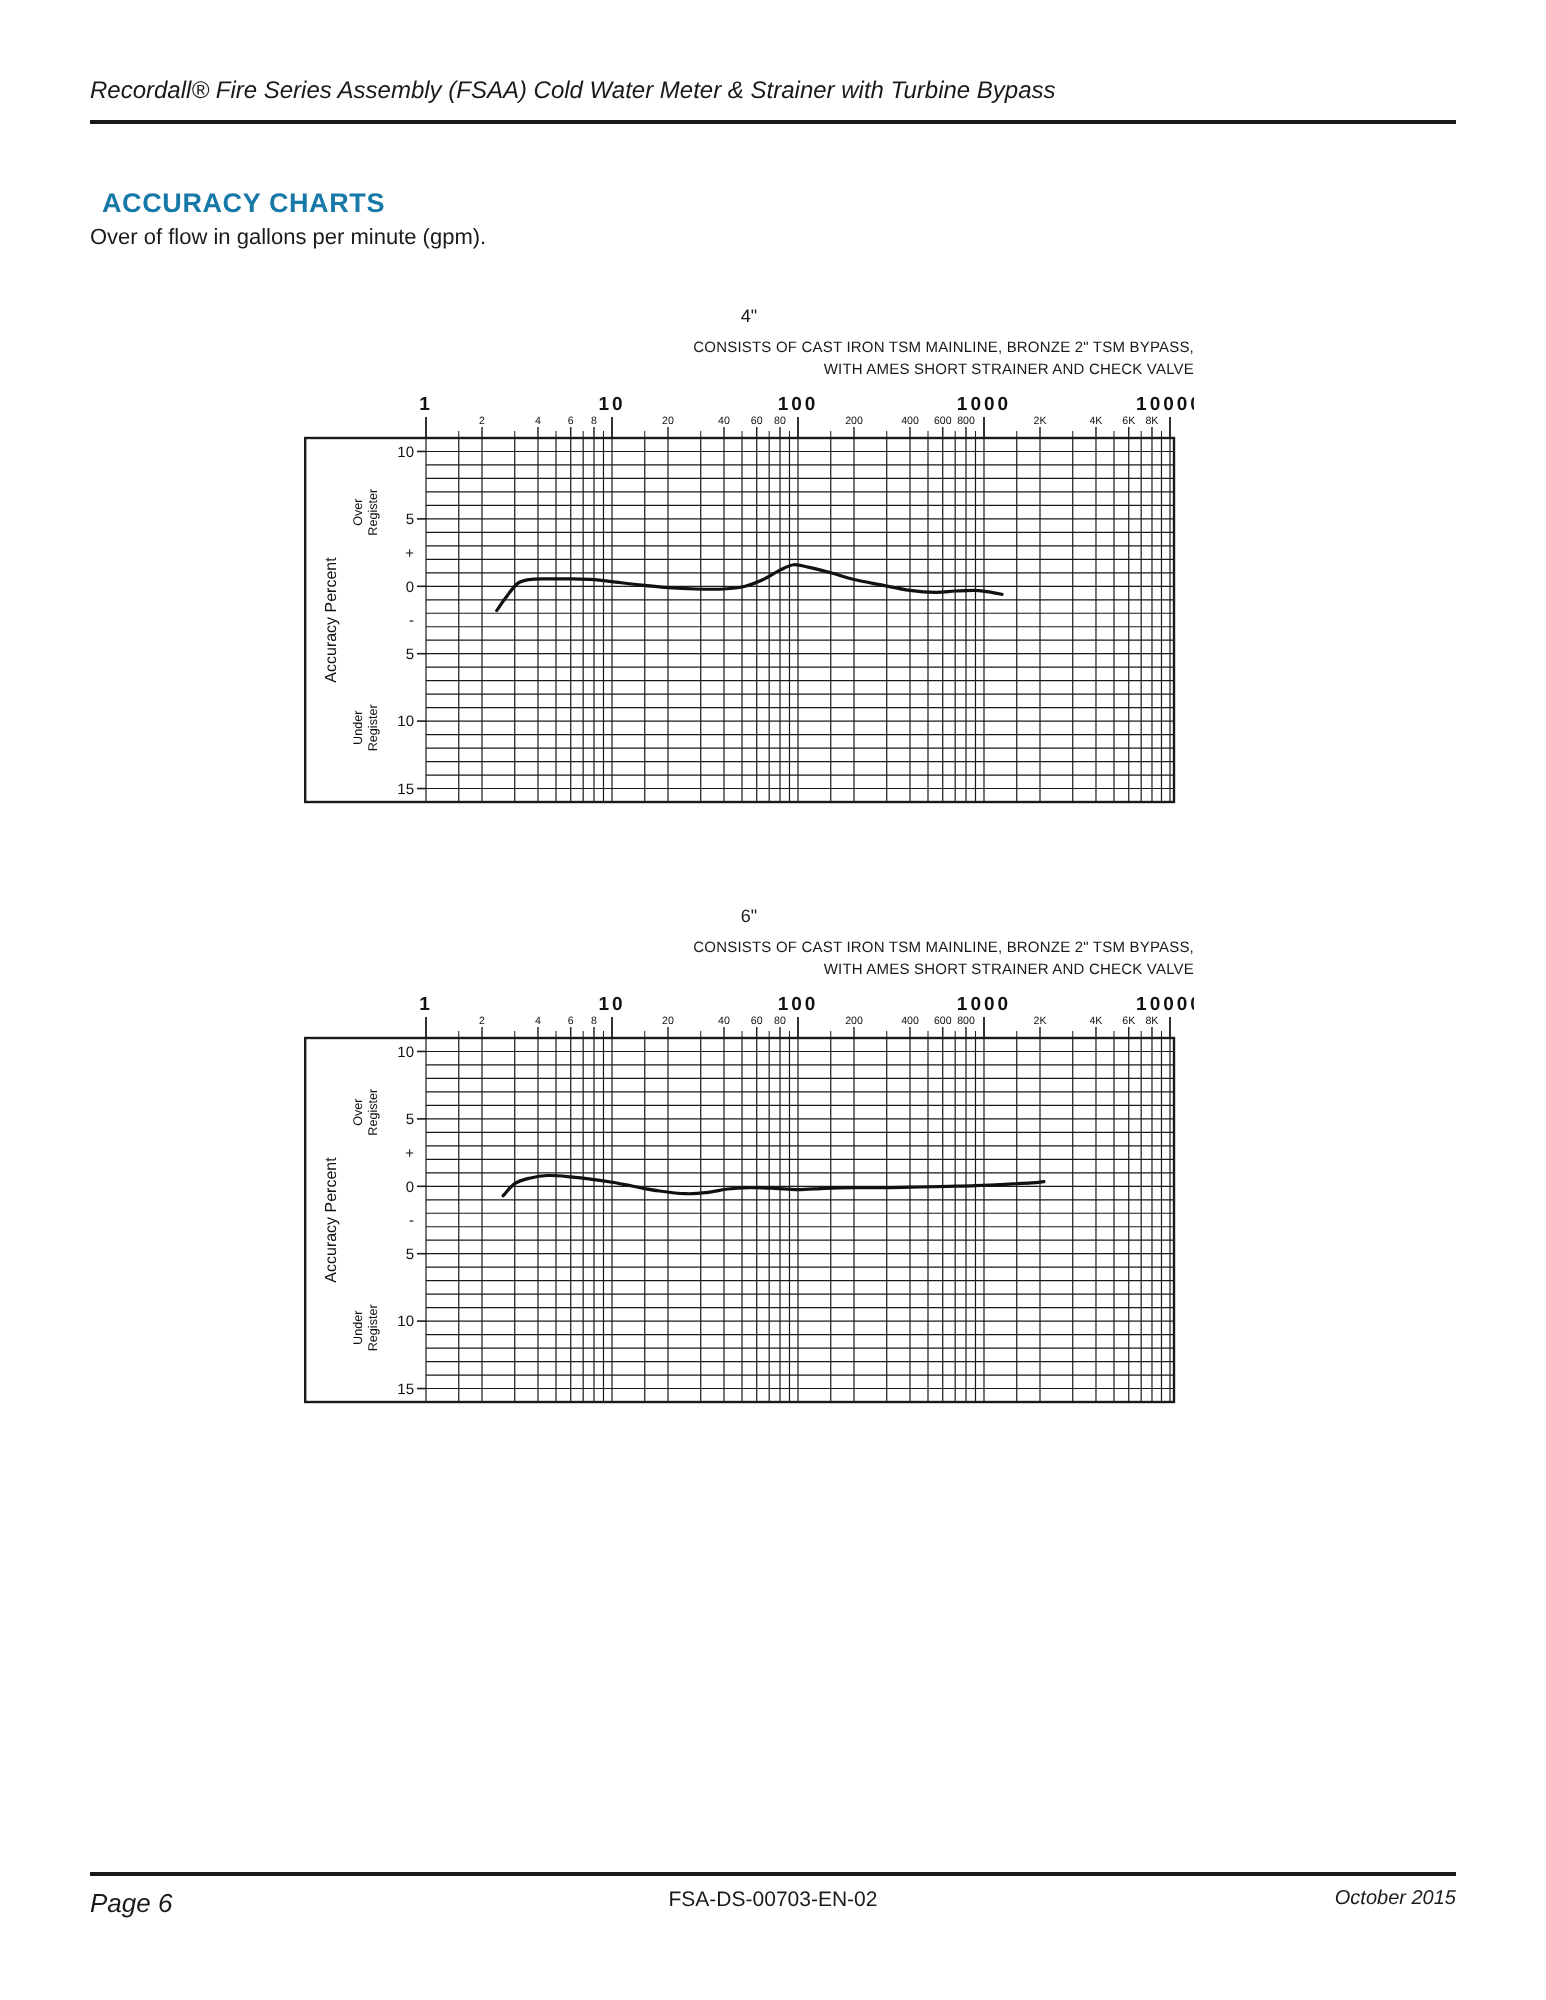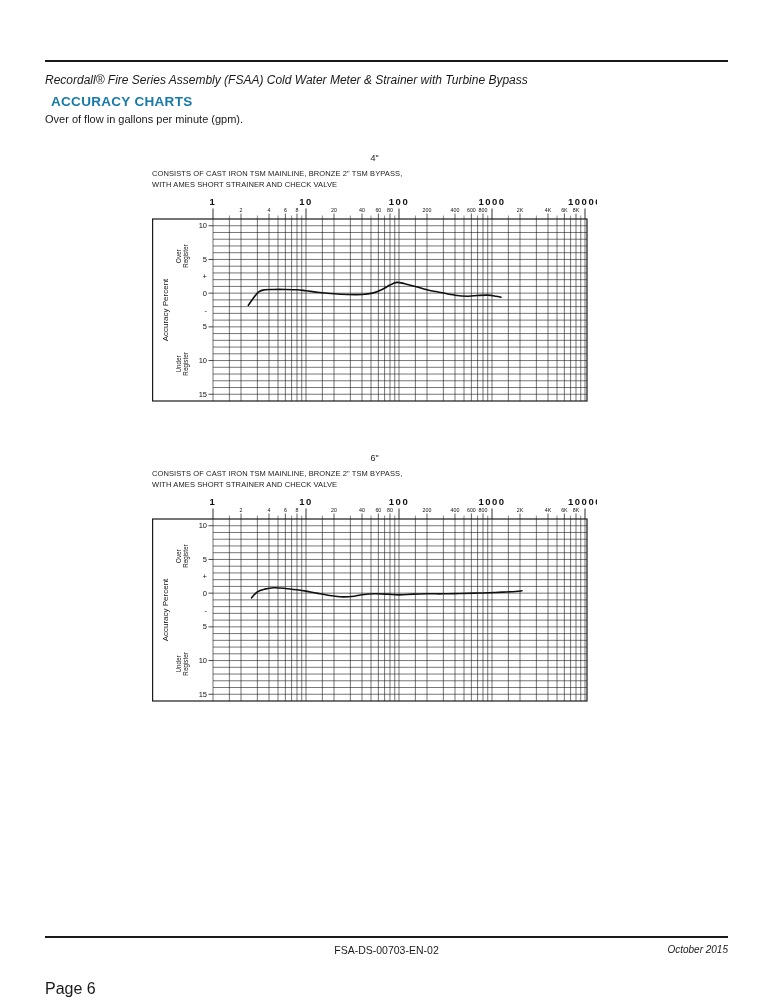--- a/index.html
+++ b/index.html
@@ -1,32 +1,32 @@
 <!DOCTYPE html>
 <html><head>
 <meta charset="utf-8">
 <style>
   html,body{margin:0;padding:0;background:#ffffff;}
   .page{
     position:relative;width:773px;height:1000px;background:#ffffff;
     font-family:"Liberation Sans",sans-serif;color:#1a1a1a;overflow:hidden;
   }
-  .hdr-title{position:absolute;left:45px;top:38px;font-style:italic;font-size:12px;white-space:nowrap;margin-top:35px;}
+  .hdr-title{position:absolute;left:45px;top:38px;font-style:italic;font-size:12px;white-space:nowrap;}
   .hdr-rule{position:absolute;left:45px;top:60px;width:683px;height:2px;background:#1a1a1a;}
   .section-title{position:absolute;left:45px;top:88px;margin:6px;font-size:13.5px;font-weight:700;letter-spacing:.3px;}
   .flow-note{position:absolute;left:45px;top:113px;font-size:11px;}
   .chart{position:absolute;left:152px;width:445px;}
   .chart-c1{top:152px;}
   .chart-c2{top:452px;}
   .chart-title{text-align:center;font-size:9px;line-height:12px;height:16px;font-weight:400;}
-  .chart-subtitle{text-align:left;font-size:7.5px;line-height:11px;height:24px;letter-spacing:.1px;}
+  .chart-subtitle{text-align:right;font-size:7.5px;line-height:11px;height:24px;letter-spacing:.1px;}
   svg.plot{display:block;margin-top:3px;}
   svg.plot text{font-family:"Liberation Sans",sans-serif;fill:#111111;}
   .ftr-rule{position:absolute;left:45px;top:936px;width:683px;height:2px;background:#1a1a1a;}
-  .ftr-left{position:absolute;left:45px;top:944px;font-size:16px;margin-top:36px;}
+  .ftr-left{position:absolute;left:45px;top:944px;font-style:italic;font-size:13px;}
   .ftr-center{position:absolute;left:0;right:0;top:944px;text-align:center;font-size:10.5px;}
   .ftr-right{position:absolute;right:45px;top:944px;font-style:italic;font-size:10px;}
 </style>
 </head>
 <body>
 
 <div class="page">
 
   <div class="hdr-title">Recordall® Fire Series Assembly (FSAA) Cold Water Meter &amp; Strainer with Turbine Bypass</div>
   <div class="hdr-rule" style="background: rgb(26, 26, 26);"></div>

